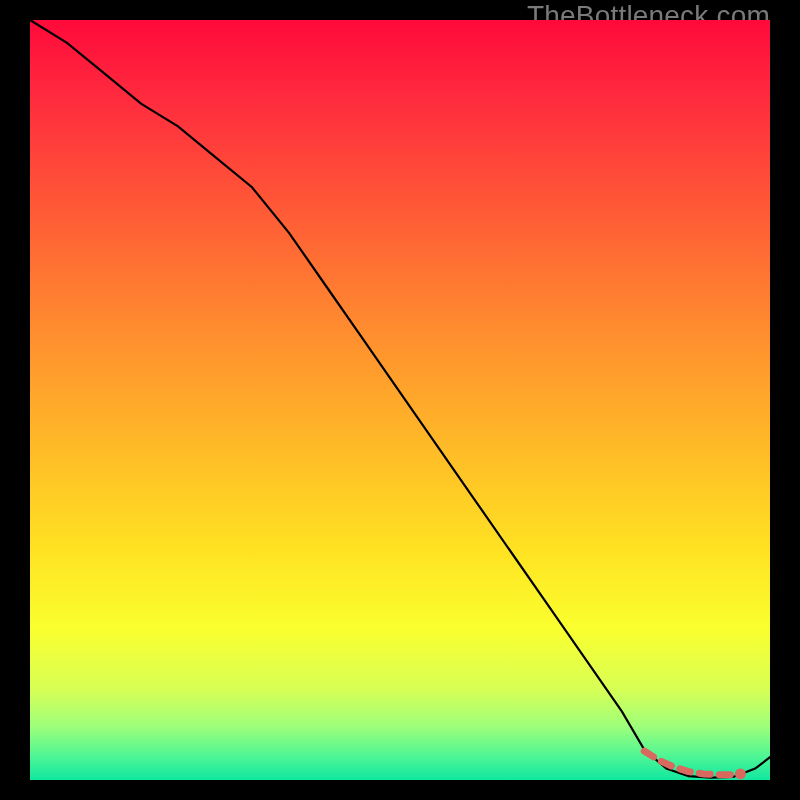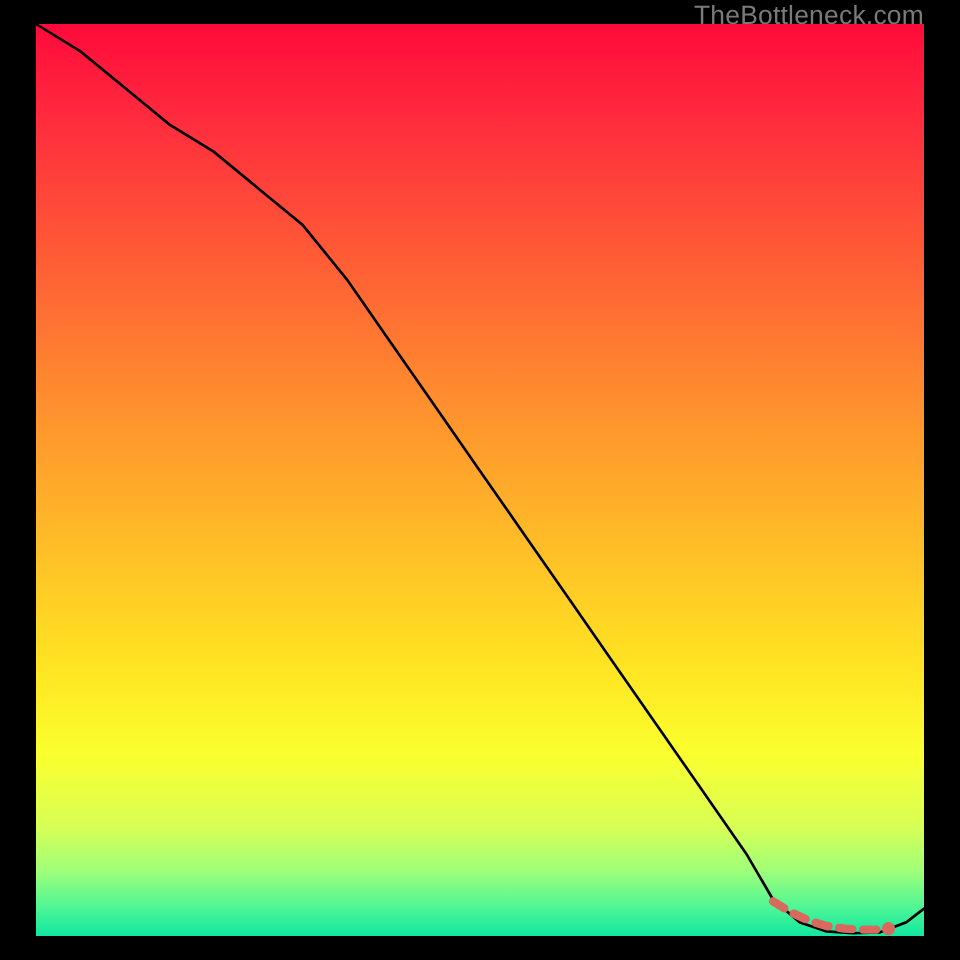--- a/index.html
+++ b/index.html
@@ -37,21 +37,21 @@
       #9dff7a 93%,
       #4cf596 97%,
       #11e7a0 100%
     );
   }
   .watermark {
     position: absolute;
     top: 0px;
     right: 30px;
     color: #7a7a7a;
-    font-size: 22px;
+    font-size: 28px;
     font-weight: 500;
     letter-spacing: 0.2px;
     user-select: none;
   }
   svg.curve {
     position: absolute;
     left: 0;
     top: 0;
     width: 740px;
     height: 760px;

